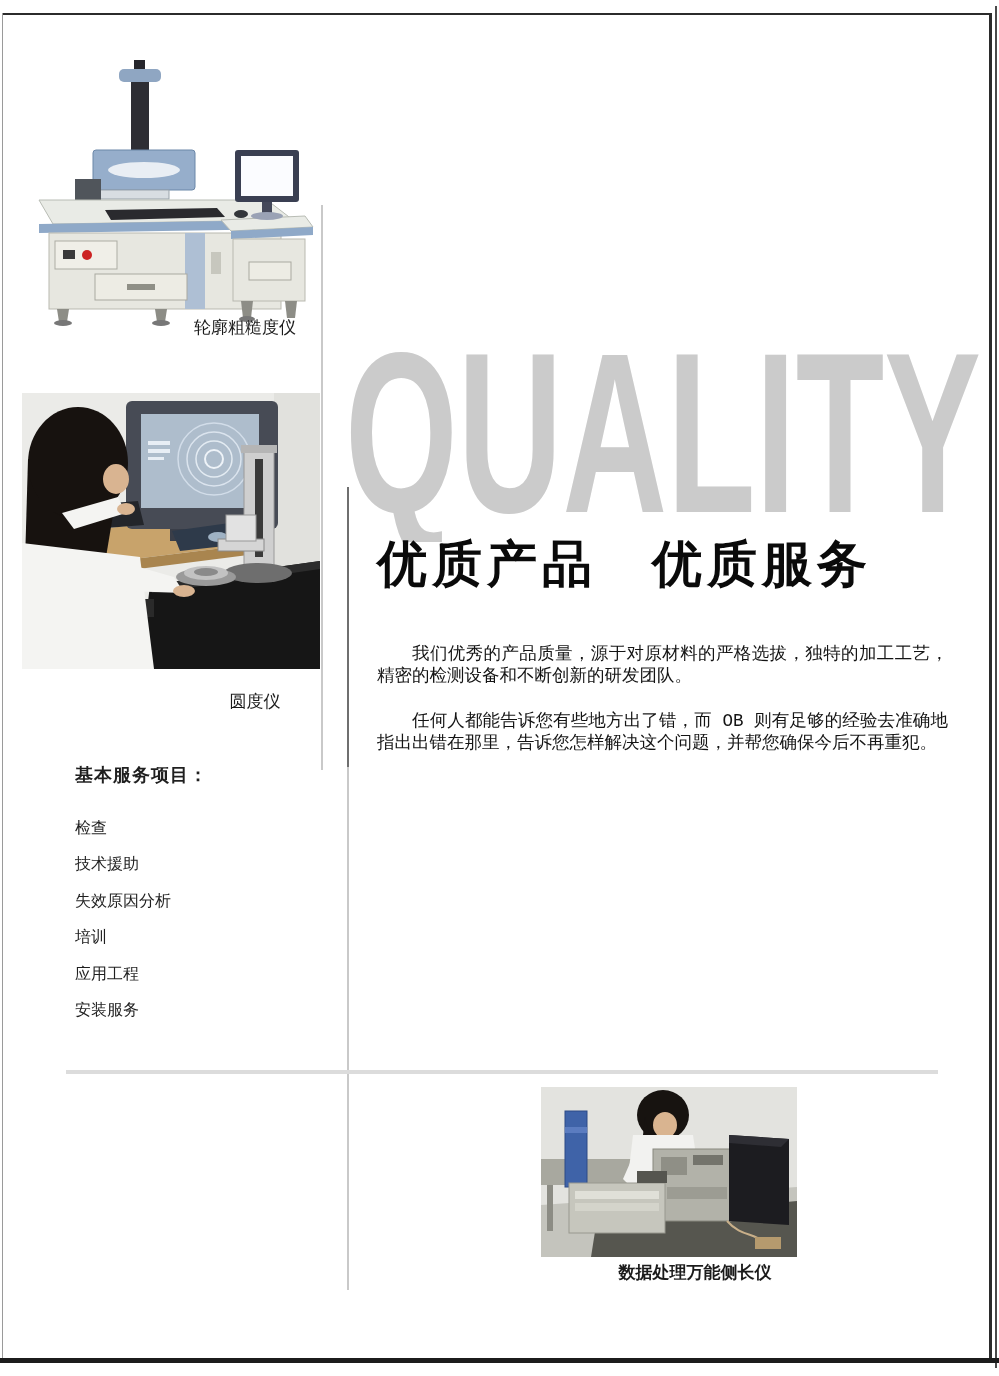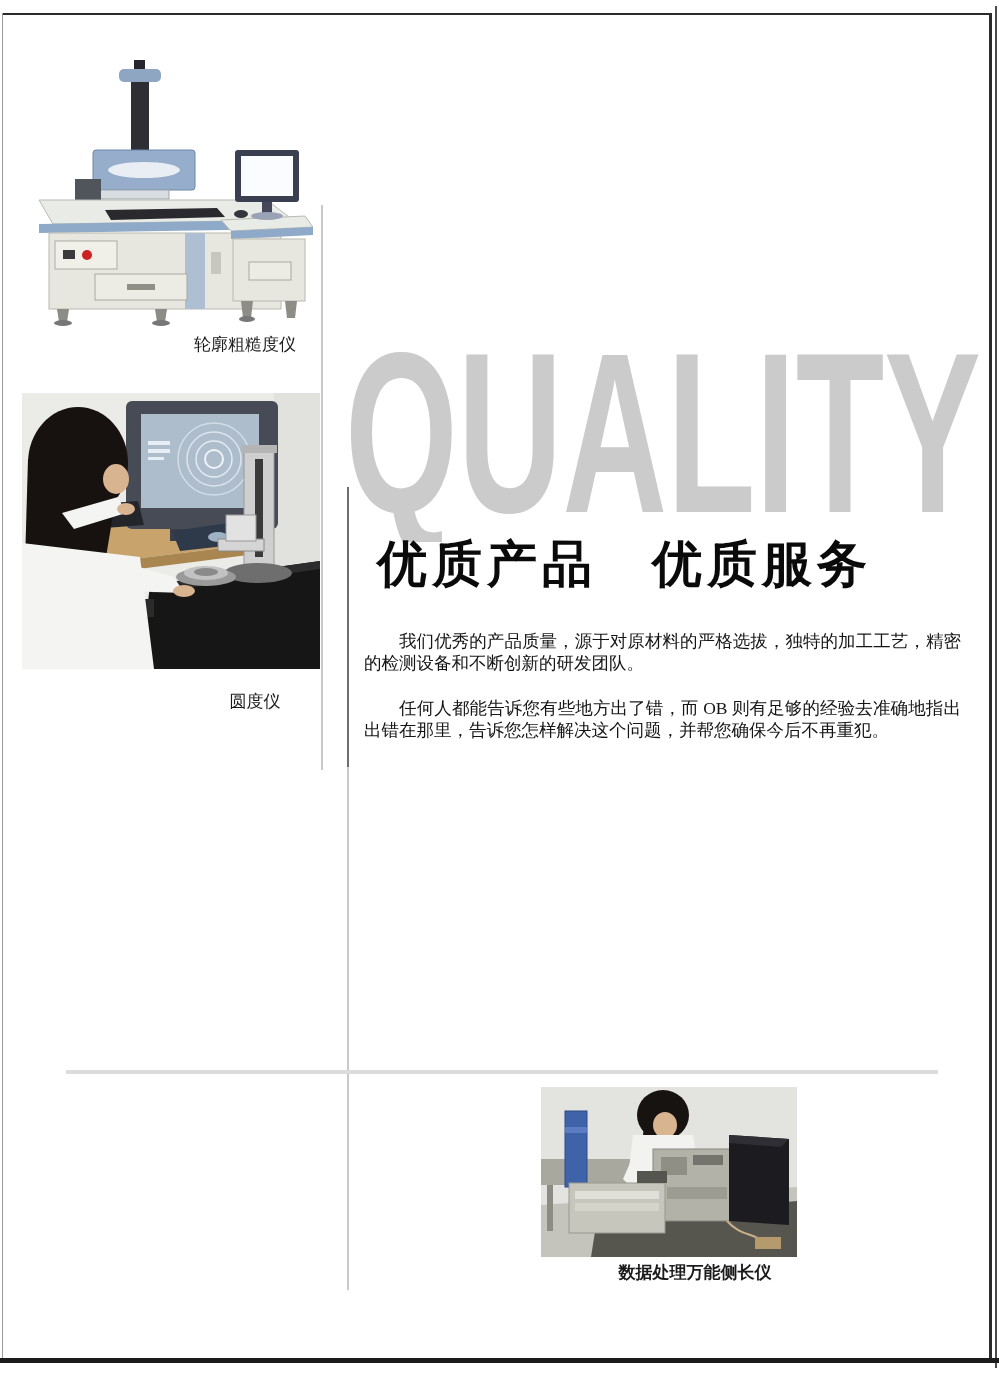--- a/index.html
+++ b/index.html
@@ -21,28 +21,28 @@
   .divider-h{left:66px;top:1070px;width:872px;height:4px;background:#dcdcdc;}
 
   
   .watermark{left:345px;top:342px;width:640px;height:200px;}
 
   
   .main-title{left:377px;top:531px;width:600px;font-family:"Liberation Sans",sans-serif;
               font-weight:bold;font-size:50px;letter-spacing:5px;color:#0a0a0a;white-space:nowrap;}
   .body-block{left:364px;top:630px;width:597px;font-size:17.5px;line-height:22.4px;
               text-align:justify;color:#141414;}
-  .body-block p{margin:0;text-indent:2em;}
+  .body-block p{margin:13px;text-indent:2em;font-family:Liberation Mono, monospace;}
   .p1{margin-bottom:22px !important;}
   .p2{margin-bottom:36px !important;}
   .p3{margin-bottom:20px !important;}
   .p4{margin-bottom:10px !important;}
 
   .caption{font-size:17px;color:#1b1b1b;text-align:center;}
-  .cap1{left:170px;top:333px;width:150px;}
+  .cap1{left:170px;top:316px;width:150px;}
   .cap2{left:200px;top:690px;width:110px;}
   .cap3{left:610px;top:1261px;width:170px;font-weight:bold;}
 
   .services{left:75px;top:763px;width:240px;font-family:"Liberation Sans",sans-serif;color:#1f1f1f;}
   .services-heading{font-size:18px;font-weight:bold;letter-spacing:1px;}
   .services-list{position:absolute;left:0;top:47px;width:240px;}
   .service-item{font-size:16px;line-height:36.4px;height:36.4px;}
 </style>
 </head>
 <body>
@@ -148,20 +148,31 @@
     <ellipse cx="56" cy="70" rx="50" ry="56" fill="#17120f"></ellipse>
     <ellipse cx="94" cy="86" rx="13" ry="15" fill="#d9b491"></ellipse>
     <polygon points="0,150 118,164 132,276 0,276" fill="#f4f4f2"></polygon>
     <polygon points="96,168 152,184 162,200 102,198" fill="#f4f4f2"></polygon>
     <ellipse cx="162" cy="198" rx="11" ry="6" fill="#d9b491"></ellipse>
     <polygon points="40,120 96,104 104,120 52,136" fill="#f4f4f2"></polygon>
     <ellipse cx="104" cy="116" rx="9" ry="6" fill="#d9b491"></ellipse>
   </svg>
   <div class="abs caption cap2">圆度仪</div>
 
+  <div class="abs services">
+    <div class="services-heading">基本服务项目：</div>
+    <div class="services-list">
+      <div class="service-item">检查</div>
+      <div class="service-item">技术援助</div>
+      <div class="service-item">失效原因分析</div>
+      <div class="service-item">培训</div>
+      <div class="service-item">应用工程</div>
+      <div class="service-item">安装服务</div>
+    </div>
+  </div>
 
   <svg class="abs watermark" viewBox="0 0 640 200">
     <text x="0" y="170" font-family="Liberation Sans, sans-serif" font-weight="bold" font-size="228" fill="#cbcbcb" textLength="636" lengthAdjust="spacingAndGlyphs">QUALITY</text>
   </svg>
 
   <div class="abs main-title">优质产品　优质服务</div>
 
   <div class="abs body-block">
     <p class="p1">我们优秀的产品质量，源于对原材料的严格选拔，独特的加工工艺，精密的检测设备和不断创新的研发团队。</p>
     <p class="p4">任何人都能告诉您有些地方出了错，而 OB 则有足够的经验去准确地指出出错在那里，告诉您怎样解决这个问题，并帮您确保今后不再重犯。</p>

